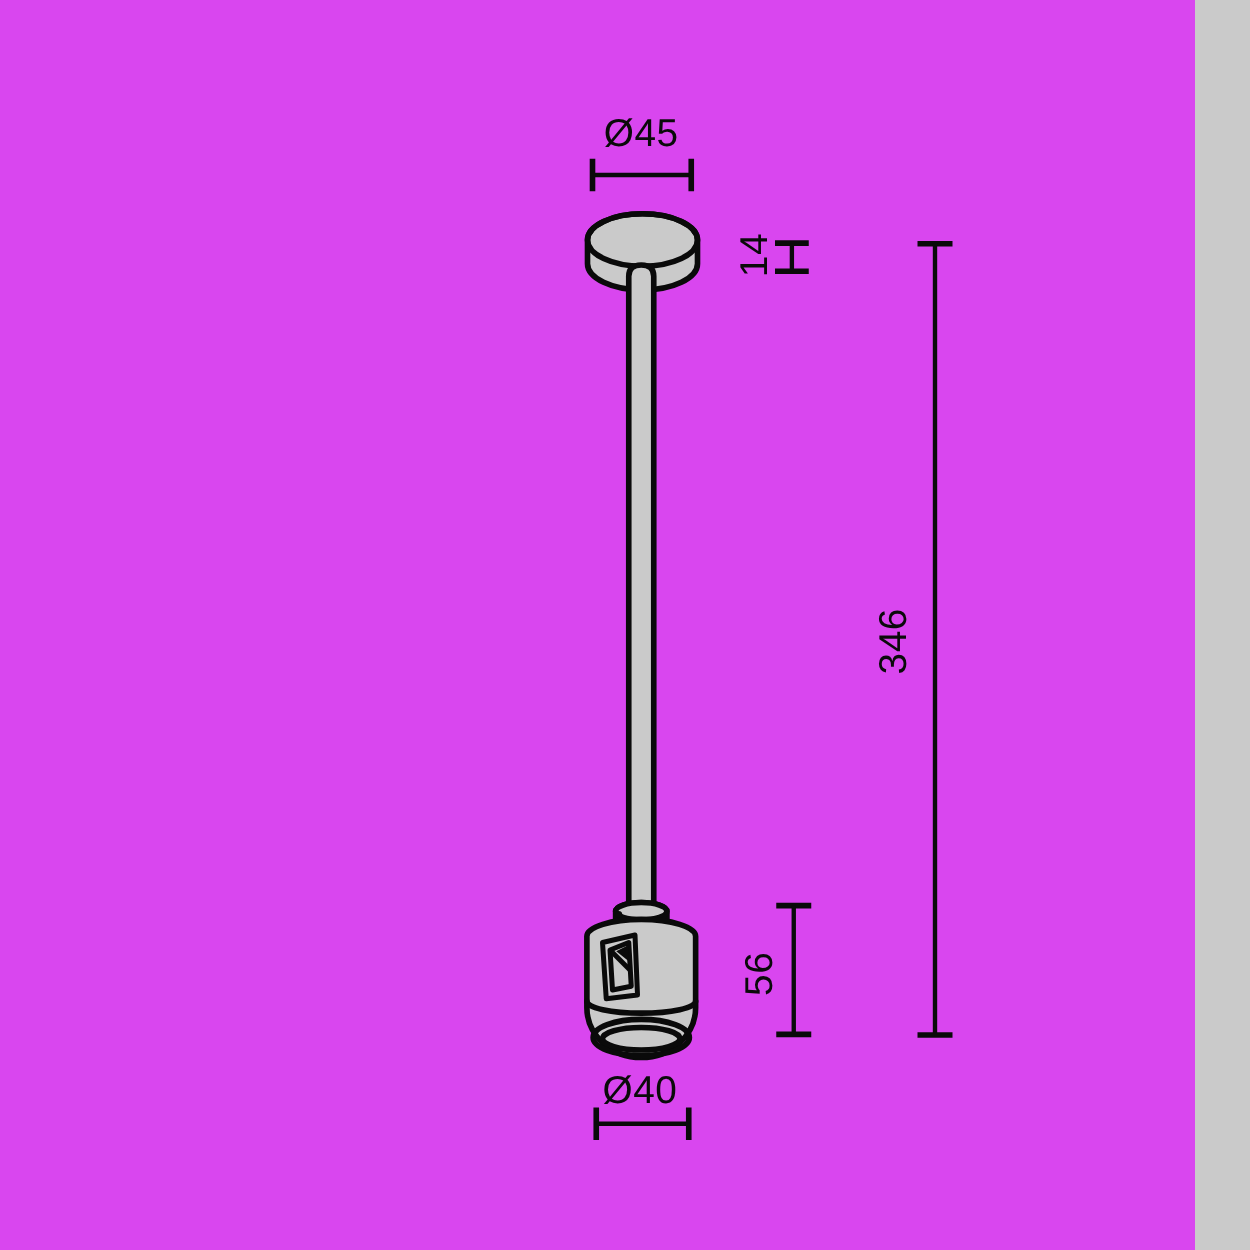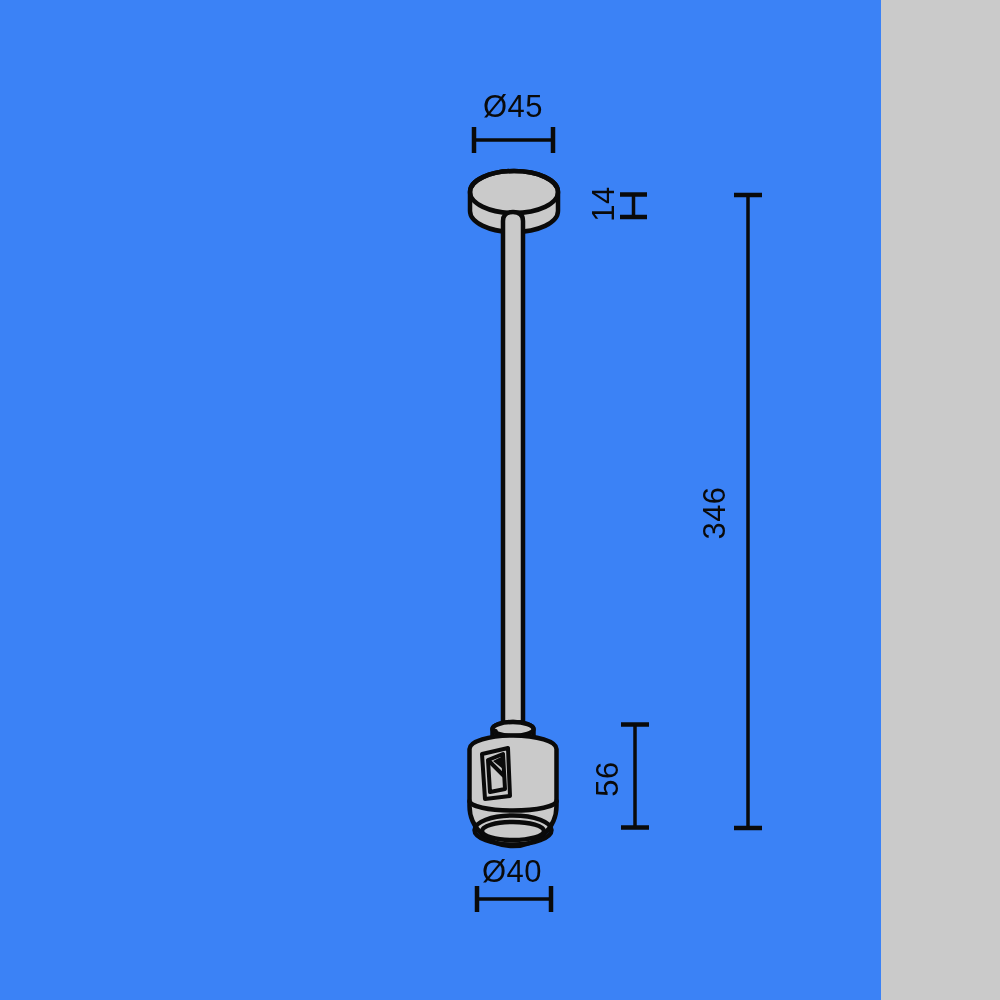--- a/index.html
+++ b/index.html
@@ -3,23 +3,23 @@
 <meta charset="utf-8">
 <style>
   html, body {
     margin: 0;
     padding: 0;
     background: #cacaca;
     font-family: "Liberation Sans", sans-serif;
   }
   .stage {
     position: relative;
-    width: 881px;
+    width: 956px;
     height: 1000px;
-    background: #3b82f6;
+    background: #d946ef;
     overflow: hidden;
   }
   svg { display: block; }
   .outline {
     fill: #cacaca;
     stroke: #0a0a0a;
     stroke-width: 4.5;
     stroke-linejoin: round;
     stroke-linecap: round;
   }

